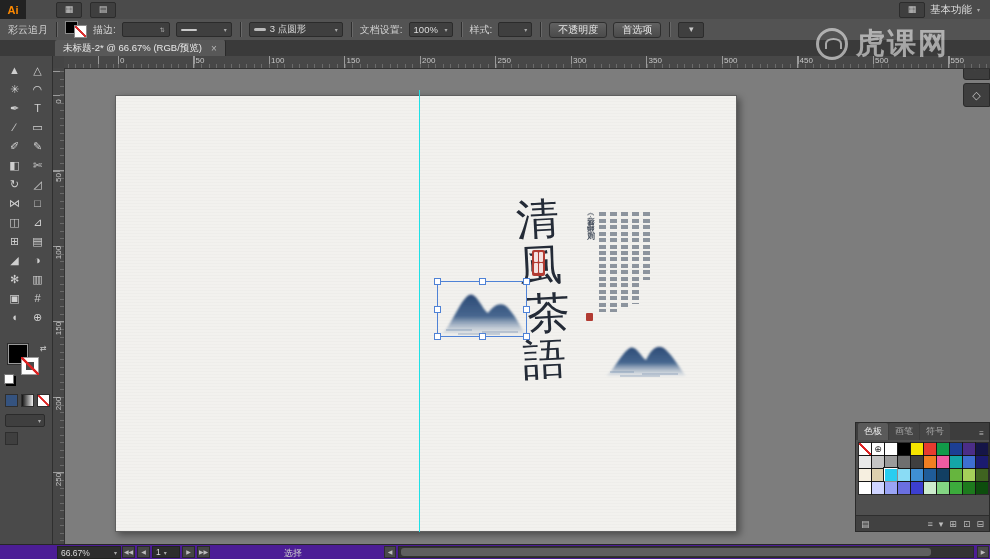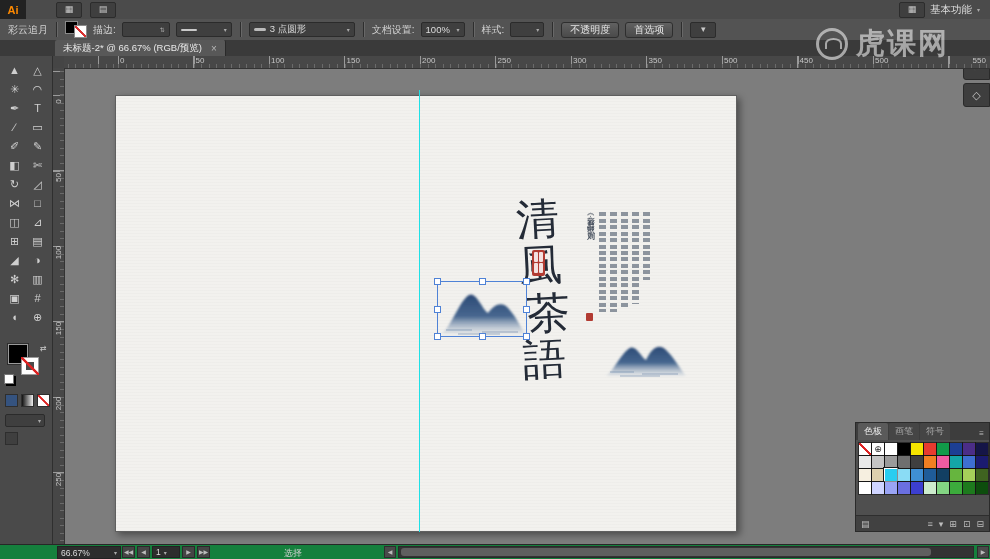--- a/index.html
+++ b/index.html
@@ -19,21 +19,21 @@
   .workspace{margin-left:auto;margin-right:10px;display:flex;gap:5px;align-items:center;font-size:10.5px;color:#ddd}
   .caret{font-size:6px;color:#aaa}
   
   .optbar{position:absolute;top:19px;left:0;right:0;height:21px;background:#535353;border-bottom:1px solid #2e2e2e;
           display:flex;align-items:center;padding:0 8px;gap:6px;z-index:40;white-space:nowrap}
   .sep{width:1px;height:15px;background:#2e2e2e;box-shadow:1px 0 0 #686868;margin:0 2px}
   .lbl{font-size:10px;color:#d2d2d2}
   .combo{height:15px;background:#3f3f3f;border:1px solid #2b2b2b;border-radius:2px;display:inline-flex;
          align-items:center;padding:0 4px;font-size:9.5px;color:#ddd;gap:4px;box-sizing:border-box}
   .combo .caret{margin-left:auto}
-  .w34{width:34px}.w44{width:44px}.w48{width:48px}.w56{width:56px}.w90{width:106px}
+  .w34{width:34px}.w44{width:44px}.w48{width:48px}.w56{width:56px}.w90{width:94px}
   .btn{height:16px;background:linear-gradient(#616161,#4a4a4a);border:1px solid #2e2e2e;border-radius:3px;
        font-size:10px;color:#e5e5e5;padding:0 8px;line-height:13px}
   .fsmini{position:relative;width:22px;height:17px;display:inline-block}
   .fsmini .f{position:absolute;left:0;top:0;width:11px;height:11px;background:#000;border:1px solid #8a8a8a}
   .fsmini .s{position:absolute;right:0;bottom:0;width:11px;height:11px;border:1px solid #8a8a8a;
              background:linear-gradient(to top right,#fff 42%,#d83030 45% 55%,#fff 58%)}
   .profline{width:16px;height:2px;background:#c9c9c9;border-radius:1px;display:inline-block}
   .brushdot{width:12px;height:3px;background:#bbb;border-radius:2px;display:inline-block}
   
   .tabbar{position:absolute;top:40px;left:0;right:0;height:16px;background:#3a3a3a;z-index:40}
@@ -116,21 +116,21 @@
   .swbody{flex:1;background:#4f4f4f;padding:3px}
   .swgrid{display:grid;grid-template-columns:repeat(10,12px);grid-auto-rows:12px;gap:1px}
   .sw{width:12px;height:12px;box-shadow:0 0 0 1px rgba(0,0,0,.45)}
   .sw.none{background:linear-gradient(to top right,#fff 42%,#d22 45% 55%,#fff 58%)}
   .sw.reg{background:#fff;color:#222;font-size:9px;line-height:12px;text-align:center}
   .sw.sel{box-shadow:0 0 0 1px #fff,0 0 0 2px #1a1a1a}
   .swfoot{height:15px;background:#414141;border-top:1px solid #2e2e2e;display:flex;align-items:center;padding:0 5px;gap:6px}
   .swfoot .sp{flex:1}
   .swicon{color:#bdbdbd;font-size:9px;line-height:14px}
   
-  .statusbar{position:absolute;left:0;bottom:0;right:0;height:14px;background:#15803d;border-top:1px solid #272727;z-index:45}
+  .statusbar{position:absolute;left:0;bottom:0;right:0;height:14px;background:#4c1d95;border-top:1px solid #272727;z-index:45}
   .zoombox{position:absolute;left:57px;top:1px;width:56px;height:11px;background:#2d2d2d;border:1px solid #222;
            display:flex;align-items:center;padding:0 3px;gap:2px;font-size:8.5px;color:#ddd;box-sizing:content-box}
   .zoombox .caret{margin-left:auto}
   .abnav{position:absolute;left:122px;top:1px;display:flex;gap:2px;align-items:center}
   .abbtn{width:13px;height:12px;background:#454545;border:1px solid #2a2a2a;font-size:6px;line-height:11px;
          text-align:center;color:#bbb;box-sizing:border-box}
   .abval{width:28px;height:12px;background:#2d2d2d;border:1px solid #222;font-size:8.5px;display:flex;
          align-items:center;padding:0 3px;gap:3px;color:#ddd;box-sizing:border-box}
   .stattext{position:absolute;left:284px;top:2px;font-size:9px;color:#cfcfcf}
   .hscroll-left{position:absolute;left:384px;top:1px;width:12px;height:12px;background:#4a4a4a;border:1px solid #2e2e2e;
@@ -264,21 +264,21 @@
     <span class="rl-t" style="left: 131.5px;">50</span>
     <span class="rl-t" style="left: 207px;">100</span>
     <span class="rl-t" style="left: 282.5px;">150</span>
     <span class="rl-t" style="left: 358px;">200</span>
     <span class="rl-t" style="left: 433.5px;">250</span>
     <span class="rl-t" style="left: 509px;">300</span>
     <span class="rl-t" style="left: 584.5px;">350</span>
     <span class="rl-t" style="left: 660px;">500</span>
     <span class="rl-t" style="left: 735.5px;">450</span>
     <span class="rl-t" style="left: 811px;">500</span>
-    <span class="rl-t" style="left: 886.5px; margin-left: 22px;">550</span>
+    <span class="rl-t" style="left: 886.5px;">550</span>
   </div>
 <div id="ruler-left" class="ruler-left">
     <span class="rl-l" style="top: 29px;">0</span>
     <span class="rl-l" style="top: 104.5px;">50</span>
     <span class="rl-l" style="top: 180px;">100</span>
     <span class="rl-l" style="top: 255.5px;">150</span>
     <span class="rl-l" style="top: 331px;">200</span>
     <span class="rl-l" style="top: 406.5px;">250</span>
   </div>
 

